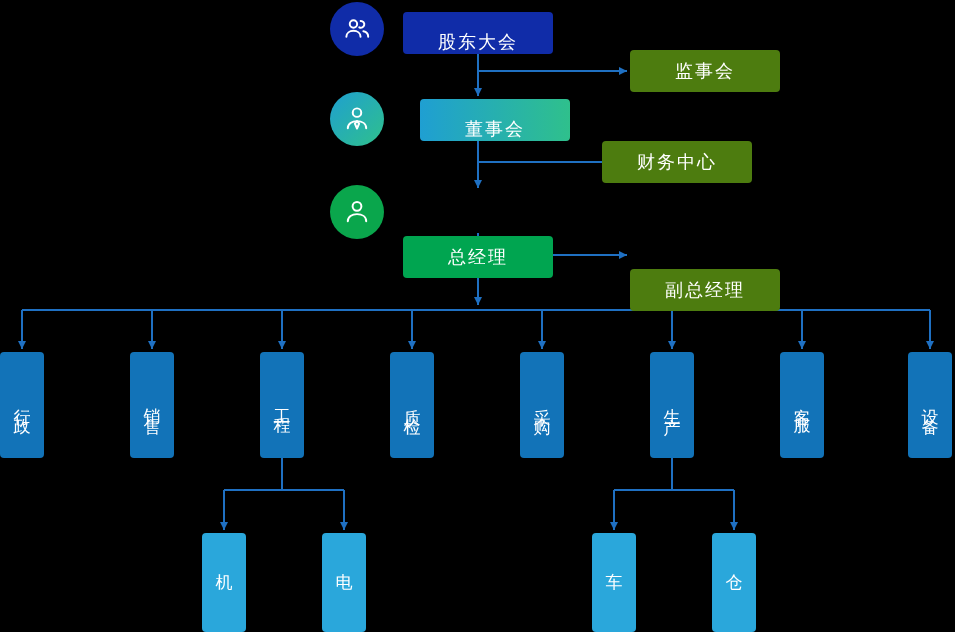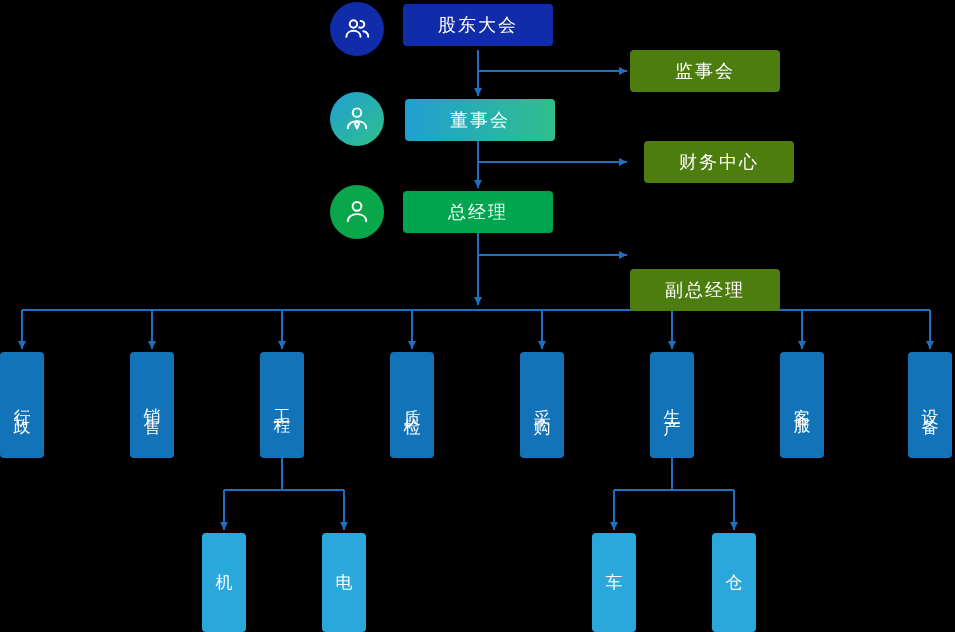--- a/index.html
+++ b/index.html
@@ -29,21 +29,21 @@
     display: flex;
     align-items: center;
     justify-content: center;
     color: #ffffff;
     font-size: 18px;
     letter-spacing: 2px;
   }
   .navy  { background: #102ca8; }
   .blue  { background: #4d7c0f; }
   .grad  { background: linear-gradient(90deg, #1f9fd2 0%, #2fc08c 100%); }
-  .green { background: #00a550; }
+  .green { background: #00a550; margin-top: 45px; }
   .icon-circle {
     position: absolute;
     width: 54px;
     height: 54px;
     border-radius: 50%;
     display: flex;
     align-items: center;
     justify-content: center;
   }
   .icon-navy { background: #102ca8; }
@@ -141,37 +141,37 @@
     </svg>
   </div>
 
   <div class="icon-circle icon-green" style="left:330px; top:185px;">
     <svg viewBox="0 0 24 24" width="34" height="34" fill="none" stroke="#ffffff" stroke-width="1.4" stroke-linecap="round" stroke-linejoin="round">
       <circle cx="12" cy="8" r="3.1"></circle>
       <path d="M5.5 18.5c0-3.2 2.9-5 6.5-5s6.5 1.8 6.5 5"></path>
     </svg>
   </div>
 
-  <div class="node navy" style="left:403px; top:4px;">
+  <div class="node navy" style="left:403px; top:12px;align-items:flex-end;">
     <span>股东大会</span>
   </div>
 
-  <div class="node grad" style="left:405px; top:99px;">
+  <div class="node grad" style="left:420px; top:99px;align-items:flex-end;">
     <span>董事会</span>
   </div>
 
   <div class="node green" style="left:403px; top:191px;">
     <span>总经理</span>
   </div>
 
   <div class="node blue" style="left:630px; top:50px;">
     <span>监事会</span>
   </div>
 
-  <div class="node blue" style="left:644px; top:141px;">
+  <div class="node blue" style="left:602px; top:141px;">
     <span>财务中心</span>
   </div>
 
   <div class="node blue" style="left:630px; top:233px;margin-top:36px;">
     <span>副总经理</span>
   </div>
 
   <div class="dept" style="left:0px;">
     <span>行政</span>
     </div>

